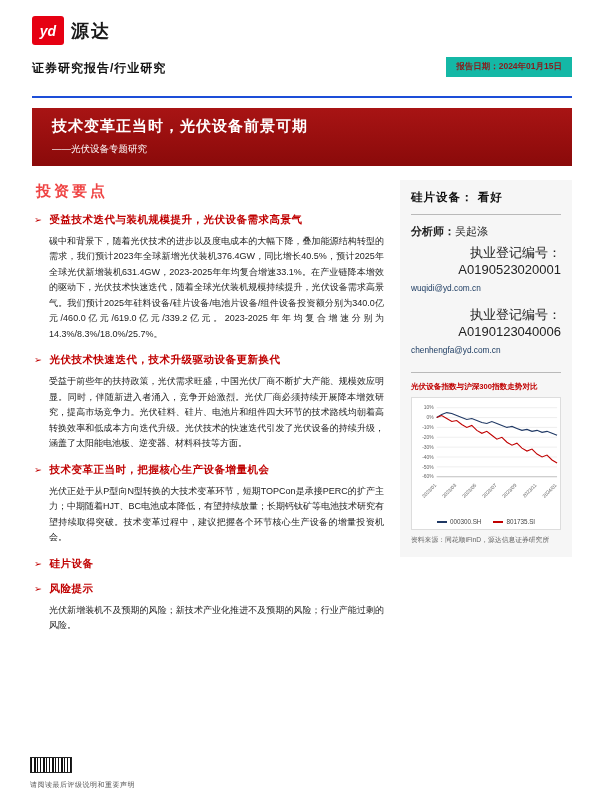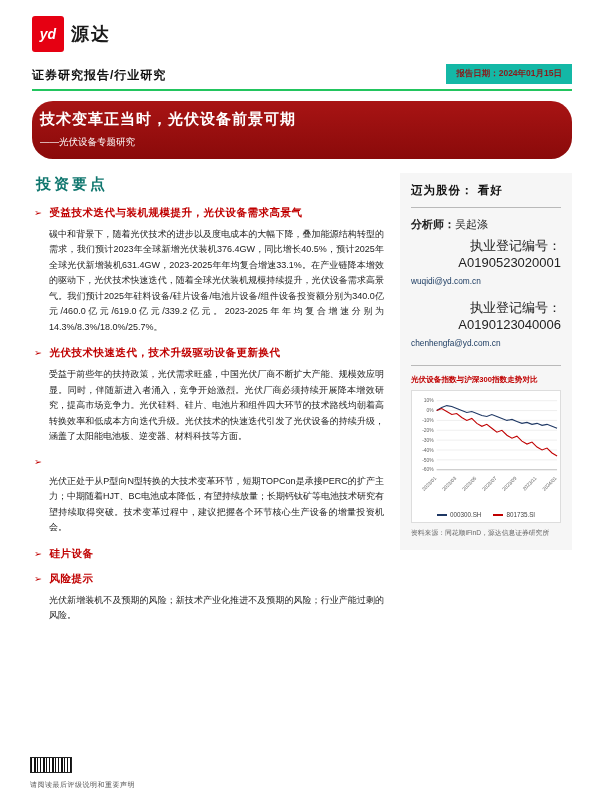--- a/index.html
+++ b/index.html
@@ -3,38 +3,38 @@
 <meta charset="utf-8">
 <style>
   * { margin:0; padding:0; box-sizing:border-box; }
   html,body { background:#e9e9e9; }
   body { font-family:"Liberation Sans","DejaVu Sans",sans-serif; }
   .page { position:relative; width:600px; height:800px; background:#fff; margin:0 auto; overflow:hidden; }
 
   
   .header { padding:16px 28px 0 32px; }
   .logo-row { display:flex; align-items:center; gap:7px; margin-bottom:12px; }
-  .logo-mark { width:32px; height:36px; background:#E60012; color:#fff; font-weight:bold; font-style:italic;
+  .logo-mark { width:32px; height:29px; background:#E60012; color:#fff; font-weight:bold; font-style:italic;
                display:flex; align-items:center; justify-content:center; font-size:14px; border-radius:3px; }
   .logo-name { font-size:18px; font-weight:bold; color:#1a1a1a; letter-spacing:2px; }
   .meta-row { display:flex; justify-content:space-between; align-items:flex-end;
-              border-bottom:2px solid #22c55e; padding-bottom:5px; }
+              border-bottom:2px solid #1d4ed8; padding-bottom:19px; }
   .category { font-size:12px; font-weight:bold; color:#111; letter-spacing:1px; }
   .date-box { background:#14b8a6; color:#8b1a1a; font-size:8.5px; font-weight:bold; padding:4px 10px; }
 
   
   .banner { margin:10px 28px 0 32px; background:linear-gradient(180deg,#a81414,#8a0a0a);
-            color:#fff; padding:9px 16px 10px 8px;border-radius:21px; }
+            color:#fff; padding:9px 16px 10px 20px; }
   .banner-title { font-size:15px; font-weight:bold; letter-spacing:1px; }
   .banner-subtitle { font-size:9.5px; margin-top:7px; }
 
   
   .content { display:flex; gap:14px; padding:14px 28px 0 34px; align-items:flex-start; }
   .main { flex:1; min-width:0; }
-  .main-title { color:#0f766e; font-size:15px; font-weight:bold; letter-spacing:3px; margin:2px 0 12px 2px; }
+  .main-title { color:#ef4444; font-size:15px; font-weight:bold; letter-spacing:3px; margin:2px 0 12px 2px; }
   .sec-head { display:flex; gap:7px; align-items:baseline; color:#C00000; font-weight:bold;
               font-size:10.5px; margin:11px 0 7px 0; letter-spacing:0.5px; }
   .sec-bullet { font-size:9.5px; }
   .sec-body { font-size:9px; color:#222; line-height:1.72; text-align:justify; margin:0 2px 10px 15px; }
 
   
   .aside { width:172px; background:#f6f6f6; padding:10px 11px 12px 11px; }
   .rating-row { font-size:11.5px; font-weight:bold; color:#111; letter-spacing:1px; }
   .aside hr { border:none; border-top:1px solid #b9b9b9; margin:9px 0; }
   .person { font-size:11px; color:#222; margin-top:6px; }
@@ -93,20 +93,21 @@
         <div class="sec-head">
           <span class="sec-bullet">➢</span>
           <span>光伏技术快速迭代，技术升级驱动设备更新换代</span>
         </div>
         <p class="sec-body">受益于前些年的扶持政策，光伏需求旺盛，中国光伏厂商不断扩大产能、规模效应明显。同时，伴随新进入者涌入，竞争开始激烈。光伏厂商必须持续开展降本增效研究，提高市场竞争力。光伏硅料、硅片、电池片和组件四大环节的技术路线均朝着高转换效率和低成本方向迭代升级。光伏技术的快速迭代引发了光伏设备的持续升级，涵盖了太阳能电池板、逆变器、材料科技等方面。</p>
       </div>
 
       <div>
         <div class="sec-head">
           <span class="sec-bullet">➢</span>
+          <span>技术变革正当时，把握核心生产设备增量机会</span>
         </div>
         <p class="sec-body">光伏正处于从P型向N型转换的大技术变革环节，短期TOPCon是承接PERC的扩产主力；中期随着HJT、BC电池成本降低，有望持续放量；长期钙钛矿等电池技术研究有望持续取得突破。技术变革过程中，建议把握各个环节核心生产设备的增量投资机会。</p>
       </div>
 
       <div>
         <div class="sec-head">
           <span class="sec-bullet">➢</span>
           <span>硅片设备</span>
         </div>
       </div>
@@ -115,21 +116,21 @@
         <div class="sec-head">
           <span class="sec-bullet">➢</span>
           <span>风险提示</span>
         </div>
         <p class="sec-body">光伏新增装机不及预期的风险；新技术产业化推进不及预期的风险；行业产能过剩的风险。</p>
       </div>
     </div>
 
     <div class="aside">
       <div class="rating-row">
-        <span>迈为股份：</span>
+        <span>硅片设备：</span>
         <span>看好</span>
       </div>
       <hr>
 
       <div class="person">
         <span class="lbl">分析师：</span><span>吴起涤</span>
       </div>
       <div class="reg">
         <span>执业登记编号：</span><span>A0190523020001</span>
       </div>

